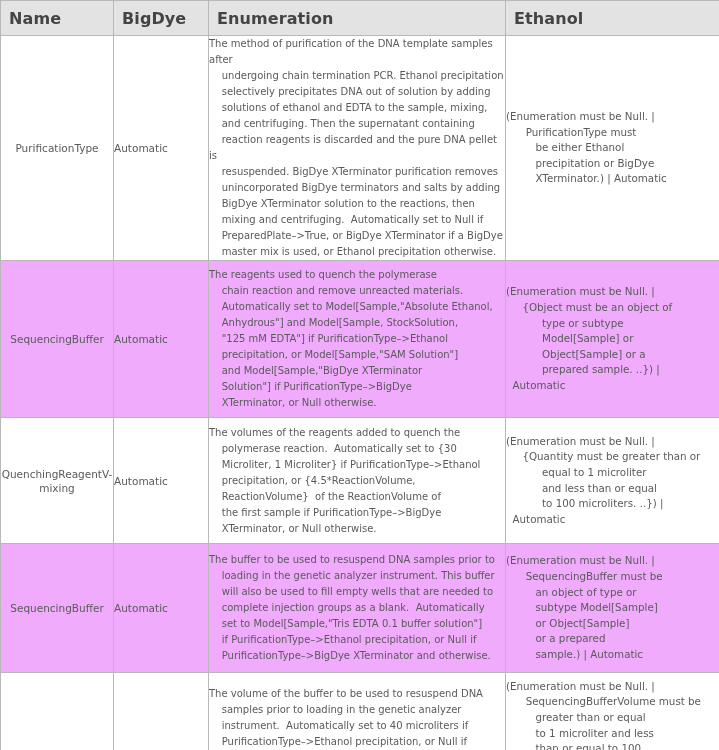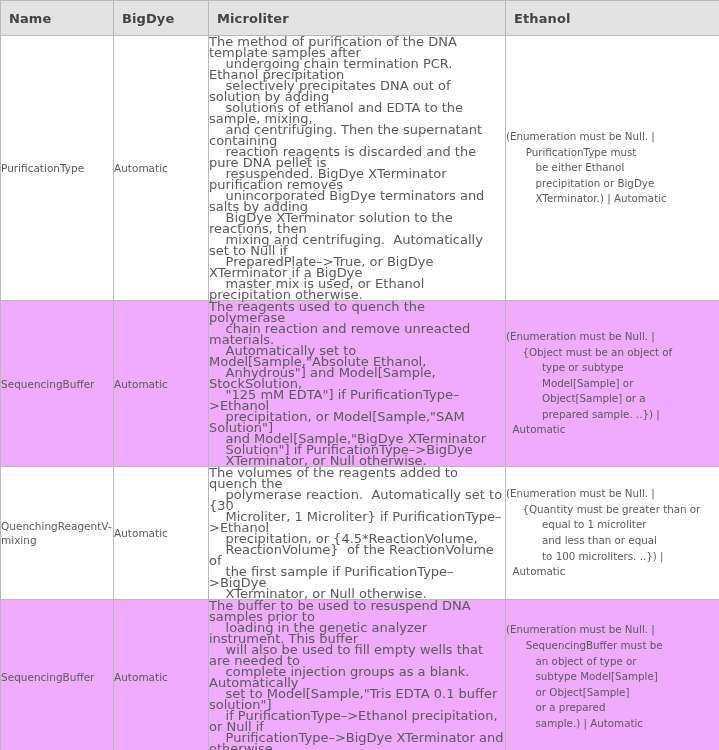--- a/index.html
+++ b/index.html
@@ -24,52 +24,53 @@
   table.param-table th,
   table.param-table td {
     border: 1px solid #b8b8b8;
     vertical-align: middle;
     padding: 0;
   }
   table.param-table thead th {
     background: #e3e3e3;
     height: 35px;
     text-align: left;
-    font-size: 13px;
+    font-size: 16px;
     font-weight: bold;
     color: #444444;
     padding: 0 8px;
     letter-spacing: 0.1px;
   }
   col.c-name    { width: 113px; }
   col.c-default { width: 95px;  }
   col.c-desc    { width: 297px; }
   col.c-pattern { width: 214px; }
 
   tr.row-odd  td { background: #ffffff; }
   tr.row-even td { background: #f0abfc; }
 
   td.cell-name {
+    text-align: center;
     font-size: 10.5px;
     color: #5a5a5a;
     padding: 4px 6px;
     line-height: 14px;
   }
   td.cell-default {
     text-align: left;
     font-size: 10.5px;
     color: #5a5a5a;
     padding: 4px 10px;
     line-height: 14px;
   }
   td.cell-desc {
-    font-size: 13px;
+    font-size: 10px;
     color: #5a5a5a;
     padding: 6px 8px 6px 9px;
-    line-height: 11px;
+    line-height: 16px;
     vertical-align: middle;
   }
   td.cell-pattern {
     font-size: 10.3px;
     color: #5a5a5a;
     padding: 6px 8px 6px 8px;
     line-height: 15.6px;
     vertical-align: middle;
   }
   .desc-block { white-space: pre-wrap; }
@@ -83,21 +84,21 @@
     <colgroup>
       <col class="c-name">
       <col class="c-default">
       <col class="c-desc">
       <col class="c-pattern">
     </colgroup>
     <thead>
       <tr>
         <th>Name</th>
         <th>BigDye</th>
-        <th>Microliter</th>
+        <th>Enumeration</th>
         <th>Ethanol</th>
       </tr>
     </thead>
     <tbody>
 
       <tr class="row-odd" style="height:197px">
         <td class="cell-name"><span class="desc-block">PurificationType</span></td>
         <td class="cell-default"><span>Automatic</span></td>
         <td class="cell-desc"><span class="desc-block">The method of purification of the DNA template samples after
     undergoing chain termination PCR. Ethanol precipitation

